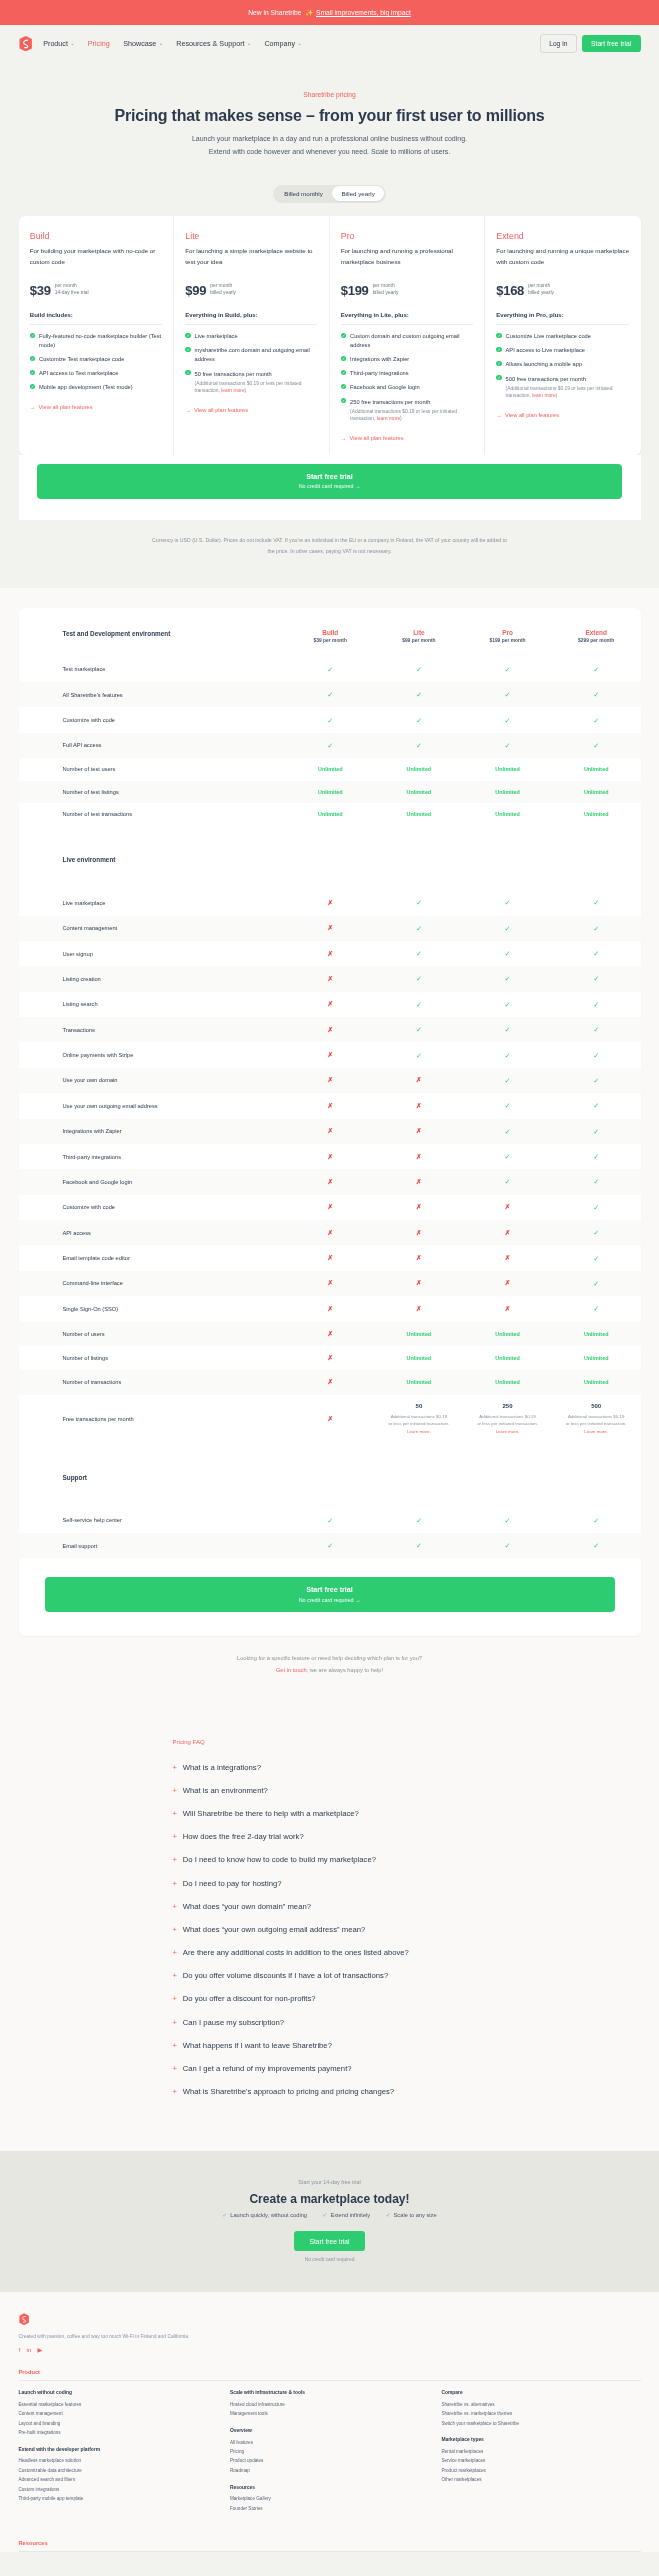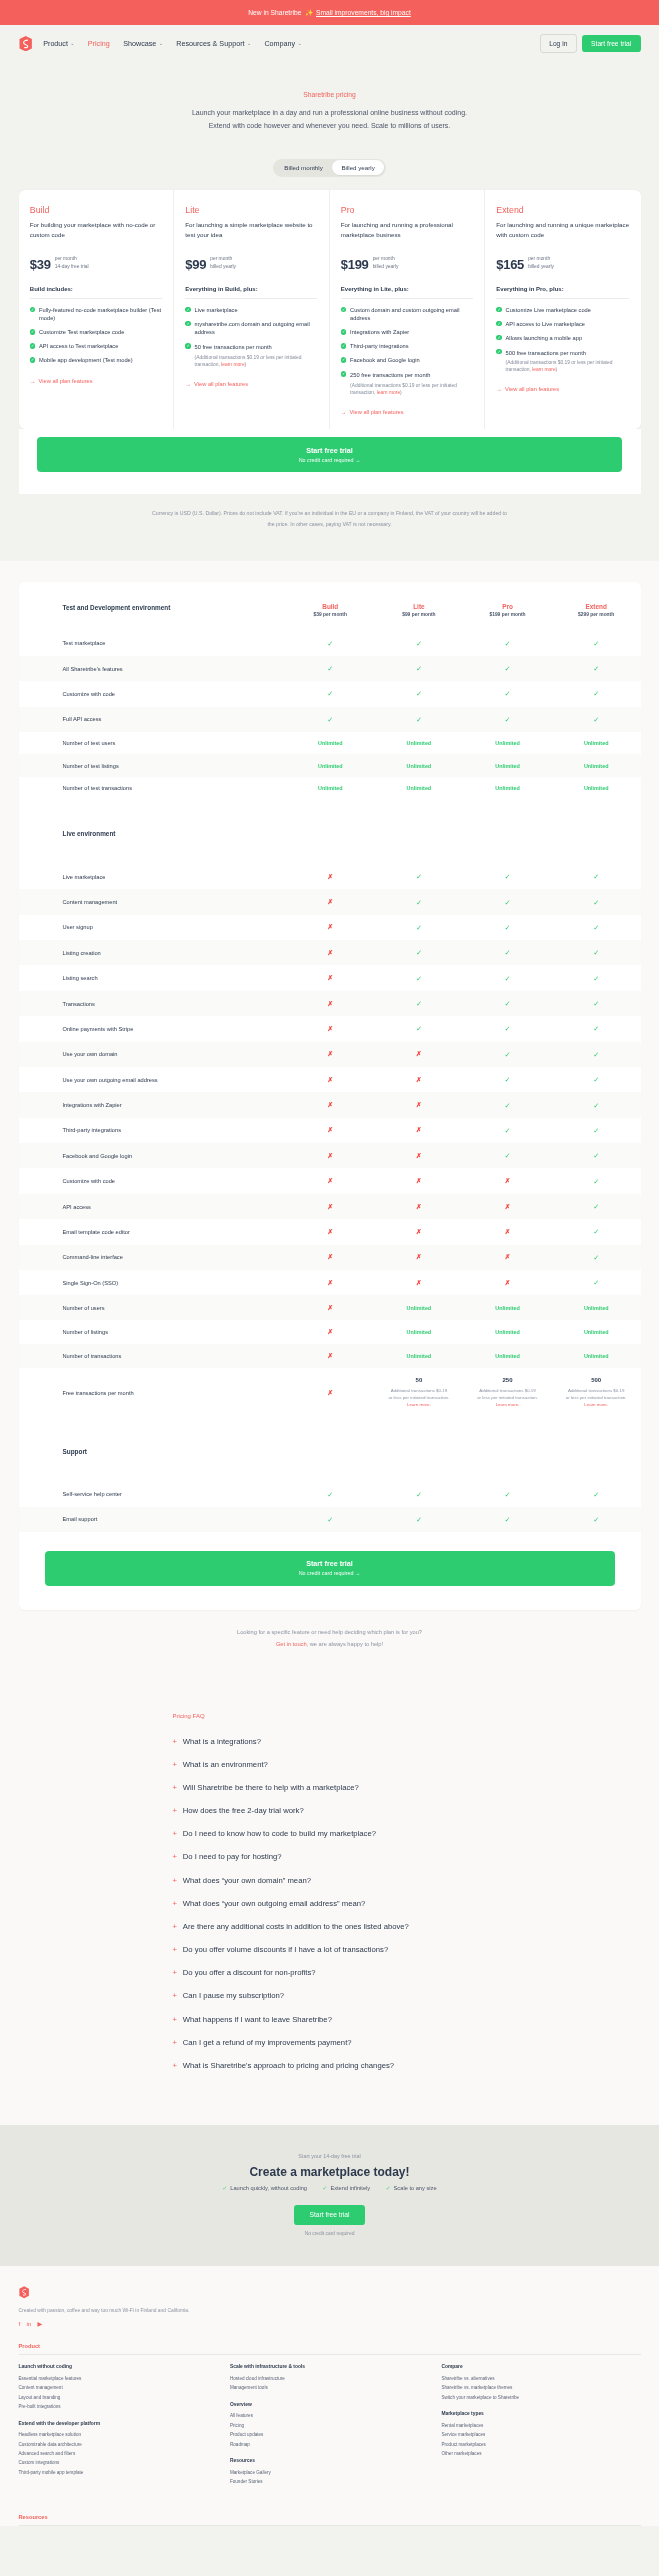--- a/index.html
+++ b/index.html
@@ -238,20 +238,21 @@
     </div>
   </div>
   <div class="nav-right">
     <button class="btn-ghost">Log in</button>
     <button class="btn-green">Start free trial</button>
   </div>
 </div>
 
 <div class="hero">
   <div class="eyebrow">Sharetribe pricing</div>
+  <h1>Pricing that makes sense – from your first user to millions</h1>
   <p>Launch your marketplace in a day and run a professional online business without coding. Extend with code however and whenever you need. Scale to millions of users.</p>
 </div>
 
 <div class="toggle-wrap">
   <div class="toggle">
     <div class="toggle-opt">Billed monthly</div>
     <div class="toggle-opt on">Billed yearly</div>
   </div>
 </div>
 
@@ -373,21 +374,21 @@
       <a class="view-all">
         <span>→</span>
         <span>View all plan features</span>
       </a>
     </div>
 
     <div class="card">
       <div class="card-name">Extend</div>
       <div class="card-desc">For launching and running a unique marketplace with custom code</div>
       <div class="price-row">
-        <div class="price">$165</div>
+        <div class="price">$168</div>
         <div class="price-sub">
           <div>per month</div>
           <div>billed yearly</div>
         </div>
       </div>
       <div class="feat-head">Everything in Pro, plus:</div>
       <div class="feat-rule"></div>
       <ul class="feat-list">
         <li class="feat-li">
           <span class="check-badge">✓</span>

